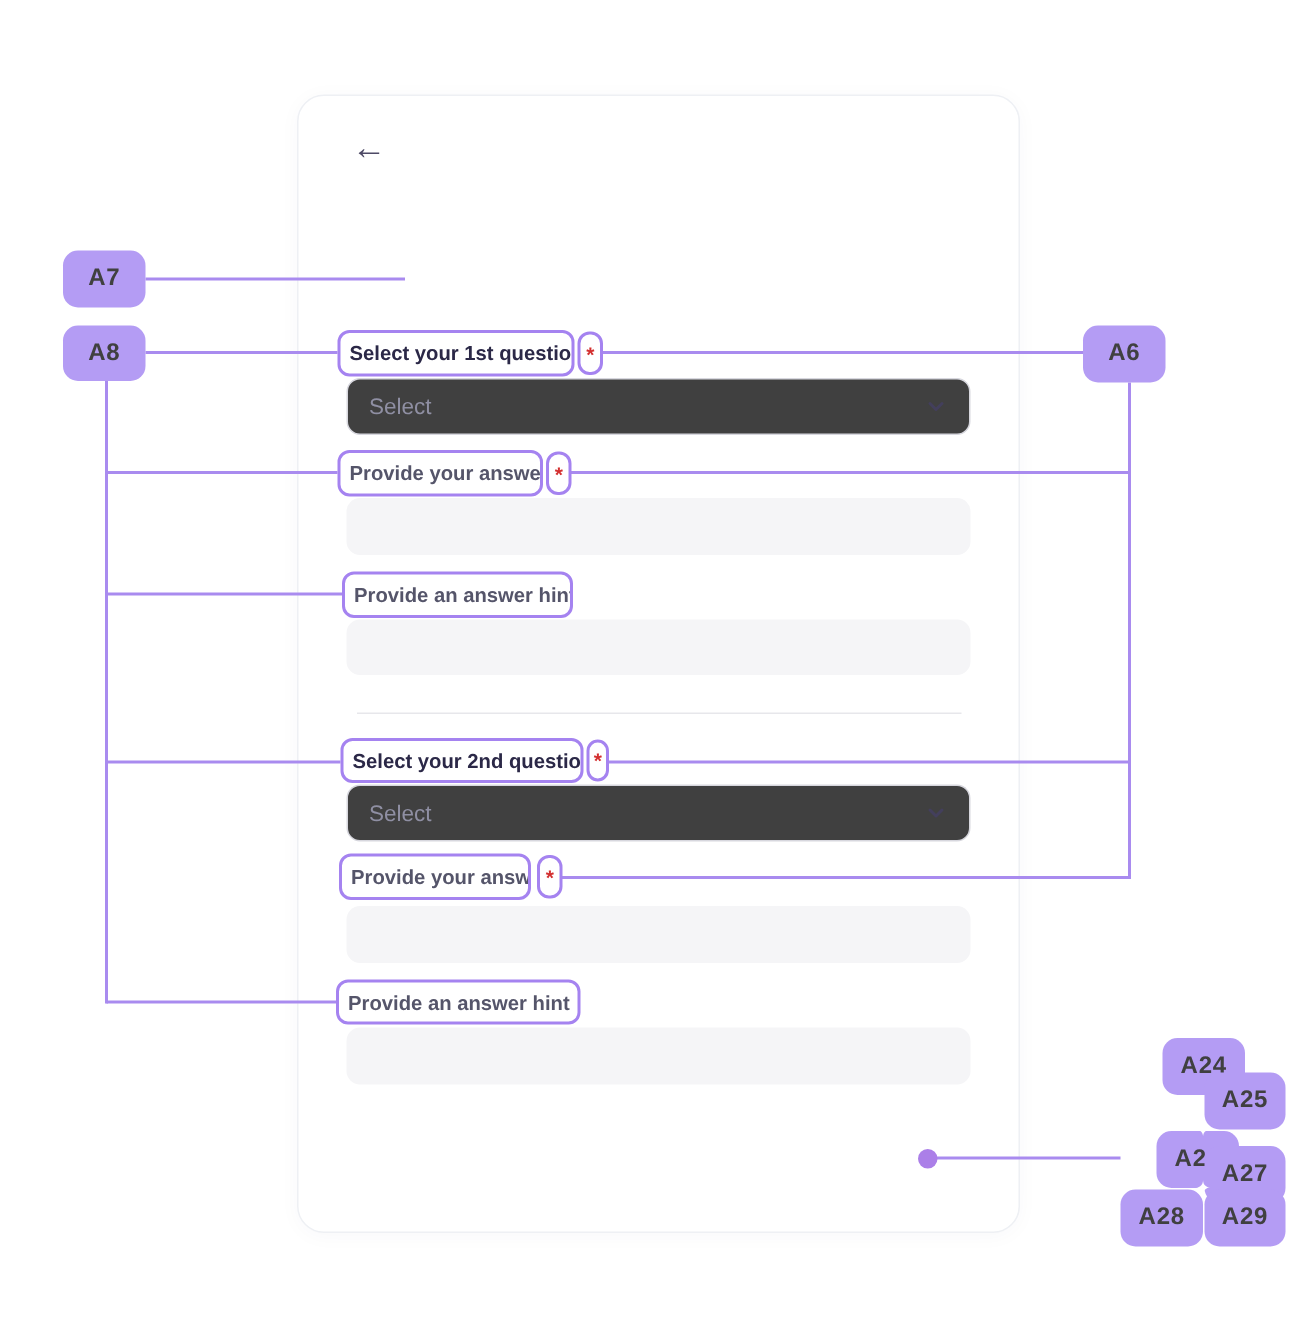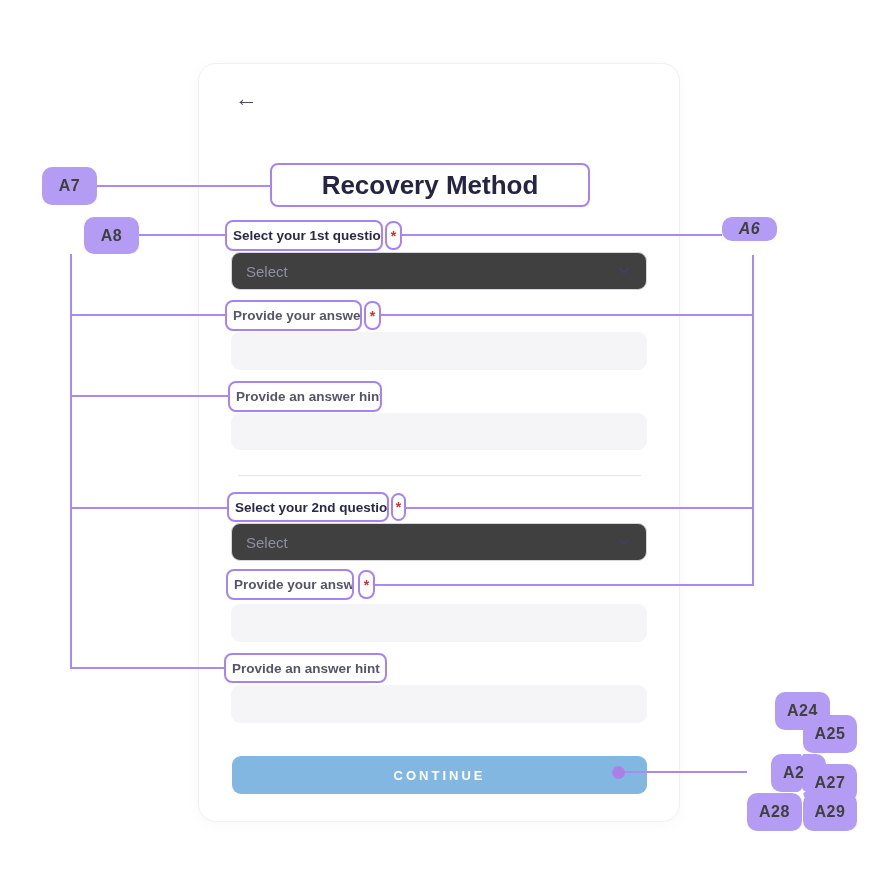--- a/index.html
+++ b/index.html
@@ -67,22 +67,22 @@
   .b-q2-ast{left:391px;top:493px;width:15px;height:28px;}
   .b-a2{left:226px;top:569px;width:128px;height:31px;}
   .b-a2-ast{left:358px;top:570px;width:17px;height:29px;}
   .b-hint2{left:224px;top:653px;width:163px;height:30px;}
   .badge{
     position:absolute;background:#b49cf4;border-radius:10px;color:#404040;
     font-size:16px;font-weight:bold;display:flex;align-items:center;justify-content:center;
     letter-spacing:0.5px;z-index:7;
   }
   .bg-a7{left:42px;top:167px;width:55px;height:38px;}
-  .bg-a8{left:42px;top:217px;width:55px;height:37px;margin-left:42px;}
-  .bg-a6{left:722px;top:217px;width:55px;height:24px;font-style:italic;}
+  .bg-a8{left:42px;top:217px;width:55px;height:37px;}
+  .bg-a6{left:722px;top:217px;width:55px;height:38px;}
   .bg-a24{left:747px;top:692px;width:55px;height:38px;margin-left:28px;}
   .bg-a25{left:803px;top:715px;width:54px;height:38px;}
   .bg-a26{left:747px;top:754px;width:55px;height:38px;margin-left:24px;}
   .bg-a27{left:803px;top:764px;width:54px;height:38px;}
   .bg-a28{left:747px;top:793px;width:55px;height:38px;text-align:right;}
   .bg-a29{left:803px;top:793px;width:54px;height:38px;}
   .sparkle{
     position:absolute;width:16px;height:16px;color:#ffffff;font-size:12px;line-height:16px;
     text-align:center;z-index:8;
   }
@@ -135,41 +135,37 @@
       <span class="chev">
         <svg width="14" height="14" viewBox="0 0 14 14" fill="none">
           <path d="M3 5l4 4 4-4" stroke="#433f5c" stroke-width="2" stroke-linecap="round" stroke-linejoin="round"></path>
         </svg>
       </span>
     </div>
 
     <div class="gray-input gi-3"></div>
     <div class="gray-input gi-4"></div>
 
-    <div class="continue-btn">CONTINUE</div>
   </div>
 
   <div class="ln ln-a7"></div>
   <div class="ln ln-a8"></div>
   <div class="ln ln-q1-ast"></div>
   <div class="ln vln-left"></div>
   <div class="ln vln-right"></div>
   <div class="ln ln-a1"></div>
   <div class="ln ln-a1-ast"></div>
   <div class="ln ln-hint1"></div>
   <div class="ln ln-q2"></div>
   <div class="ln ln-q2-ast"></div>
   <div class="ln ln-a2-ast"></div>
   <div class="ln ln-hint2"></div>
   <div class="ln ln-continue"></div>
   <div class="dot"></div>
 
-  <div class="abox abox-title">
-    <span>Recovery Method</span>
-  </div>
 
   <div class="abox albl dark b-q1">Select your 1st question</div>
   <div class="abox ast b-q1-ast">*</div>
 
   <div class="abox albl graylbl b-a1">Provide your answer</div>
   <div class="abox ast b-a1-ast">*</div>
 
   <div class="abox albl graylbl b-hint1">Provide an answer hint</div>
 
   <div class="abox albl dark b-q2">Select your 2nd question</div>

